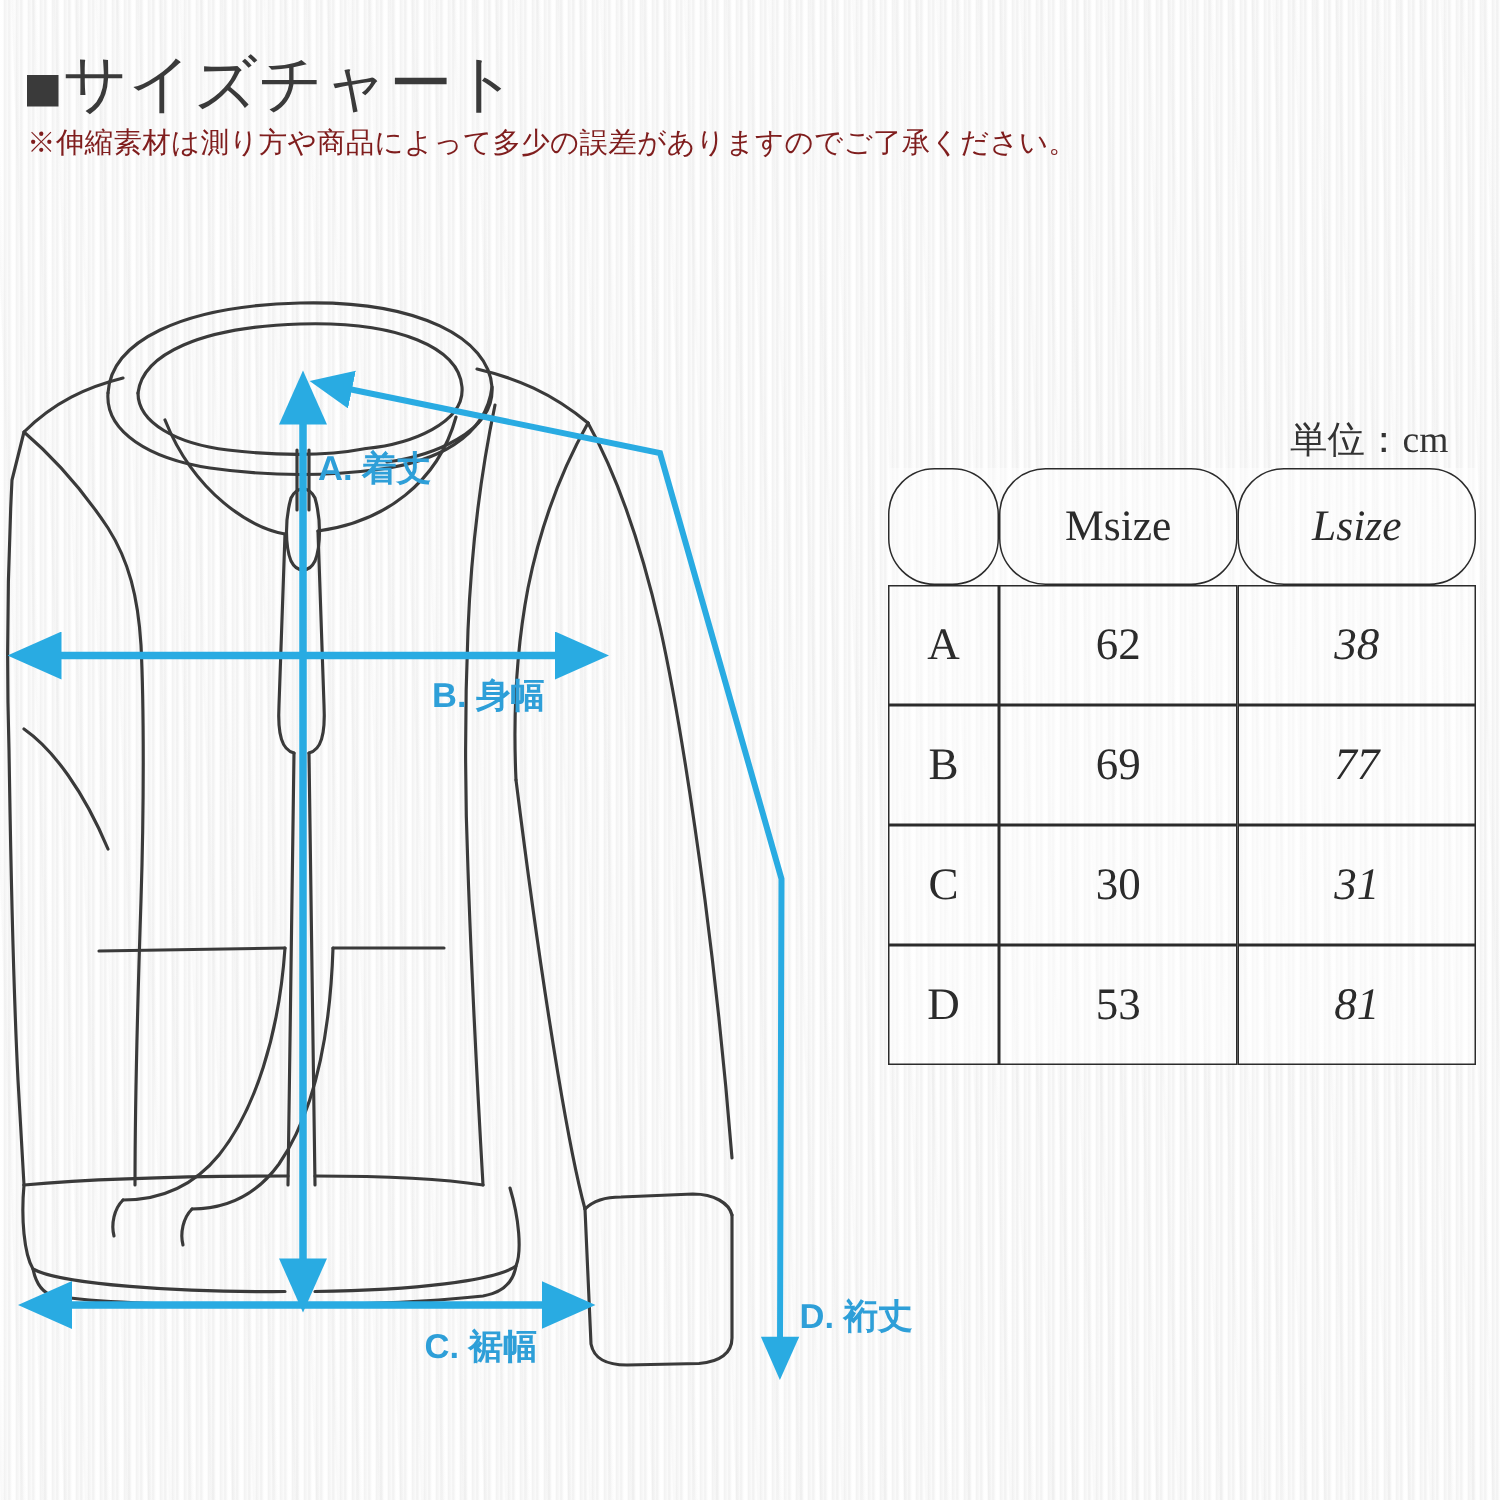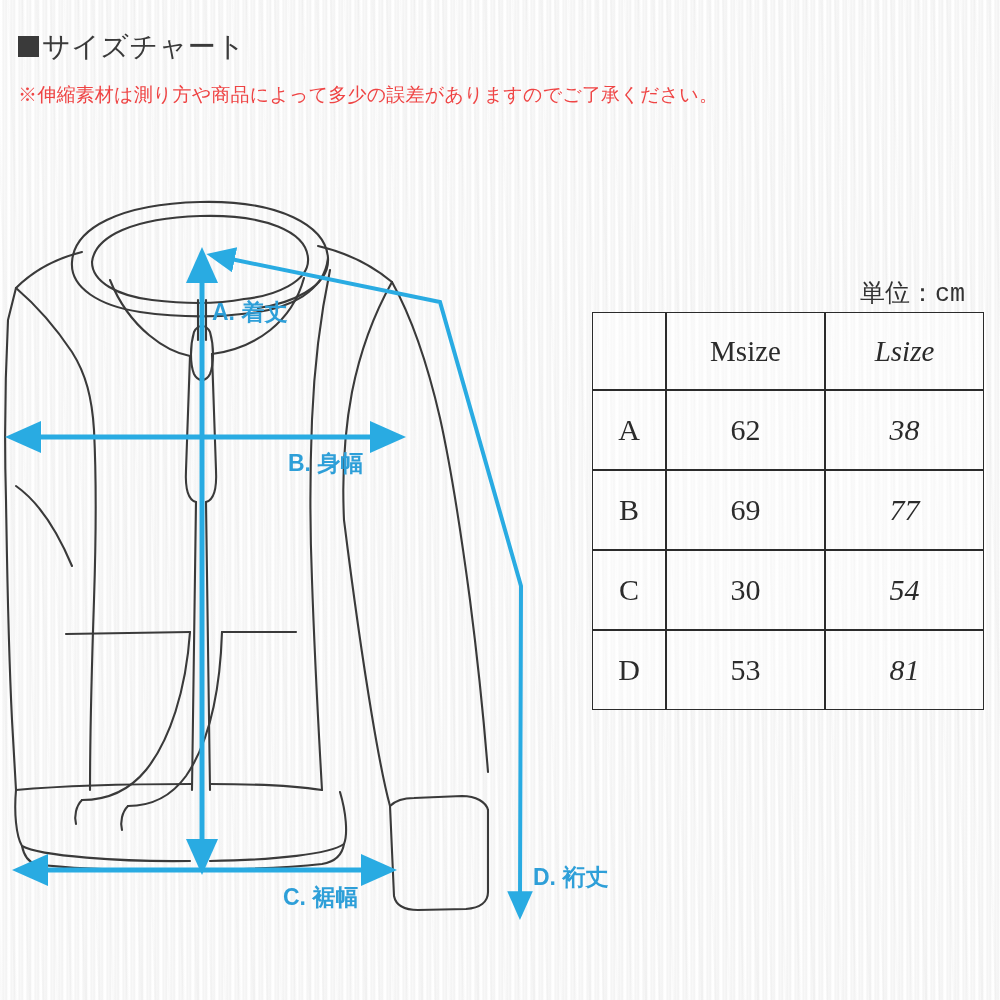--- a/index.html
+++ b/index.html
@@ -61,59 +61,59 @@
     position: absolute;
     left: 0; top: 0;
     width: 1000px;
     z-index: 10;
   }
   #page-title {
     position: absolute;
     left: 18px;
     top: 28px;
     font-family: "Liberation Serif", "DejaVu Serif", serif;
-    font-size: 28px;
+    font-size: 42px;
     color: #3a3a3a;
     white-space: nowrap;
     letter-spacing: 0.5px;
   }
   #title-bullet {
     display: inline-block;
     width: 21px;
     height: 21px;
     background: #3a3a3a;
     vertical-align: -1px;
     margin-right: 3px;
   }
   #page-note {
     position: absolute;
     left: 18px;
     top: 82px;
     font-family: "Liberation Serif", "DejaVu Serif", serif;
     font-size: 19px;
-    color: #ef4444;
+    color: #7f1d1d;
     white-space: nowrap;
     letter-spacing: 0.2px;
   }
 
   
   #illustration {
     position: absolute;
     left: 0; top: 0;
     width: 1000px;
     height: 1000px;
     z-index: 5;
   }
 
   
   #unit-label {
     position: absolute;
     left: 860px;
     top: 276px;
-    font-family: Liberation Mono, monospace;
+    font-family: Liberation Serif, serif;
     font-size: 25px;
     color: #333333;
     white-space: nowrap;
     z-index: 12;
   }
   #size-table-wrap {
     position: absolute;
     left: 592px;
     top: 312px;
     width: 386px;
@@ -133,21 +133,21 @@
     text-align: center;
     vertical-align: middle;
     font-family: "Liberation Serif", "DejaVu Serif", serif;
     color: #2b2b2b;
     padding: 0;
   }
   td.col-label { width: 72px; }
   td.col-m { width: 157px; }
   td.col-l { width: 157px; font-style: italic; }
 
-  tr.header-row td { height: 76px; font-size: 29px; }
+  tr.header-row td { height: 76px; font-size: 29px; border-radius: 31px; }
   tr.data-row td { height: 78px; font-size: 30px; }
   td.row-key { font-size: 29px; }
 
   
   tr.header-row td { border-bottom-width: 1.5px; }
   tr.first-data-row td { border-top: 3.5px double #2b2b2b; }
   td.col-label { border-right: 3.5px double #2b2b2b; }
 
   #illustration text {
     font-family: "Liberation Sans", "DejaVu Sans", sans-serif;
@@ -270,21 +270,21 @@
         <td class="col-l">38</td>
       </tr>
       <tr class="data-row">
         <td class="col-label row-key">B</td>
         <td class="col-m">69</td>
         <td class="col-l">77</td>
       </tr>
       <tr class="data-row">
         <td class="col-label row-key">C</td>
         <td class="col-m">30</td>
-        <td class="col-l">54</td>
+        <td class="col-l">31</td>
       </tr>
       <tr class="data-row">
         <td class="col-label row-key">D</td>
         <td class="col-m">53</td>
         <td class="col-l">81</td>
       </tr>
     </tbody>
   </table>
 </div>
 

